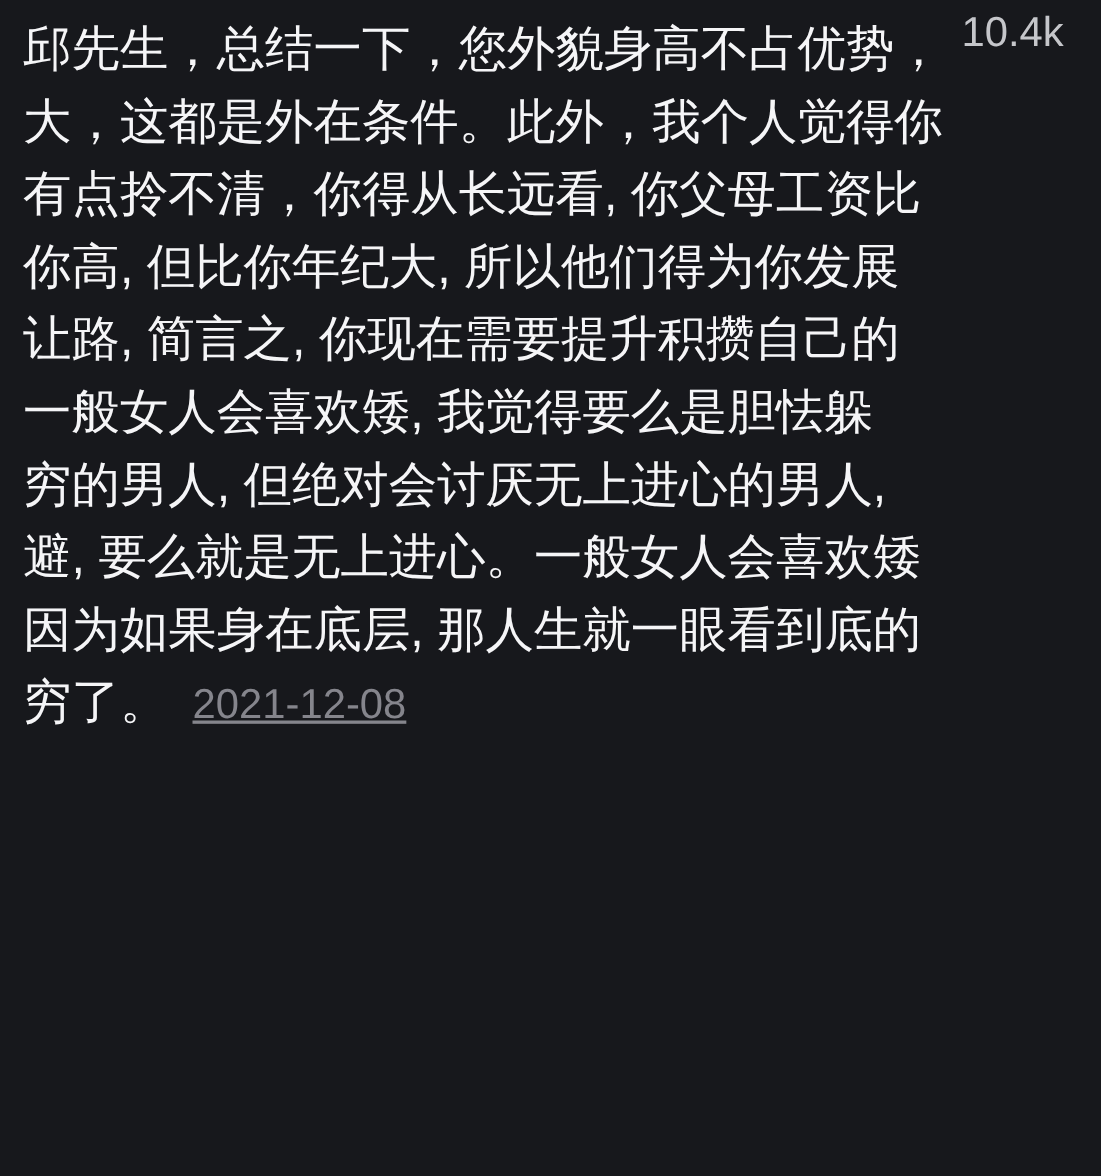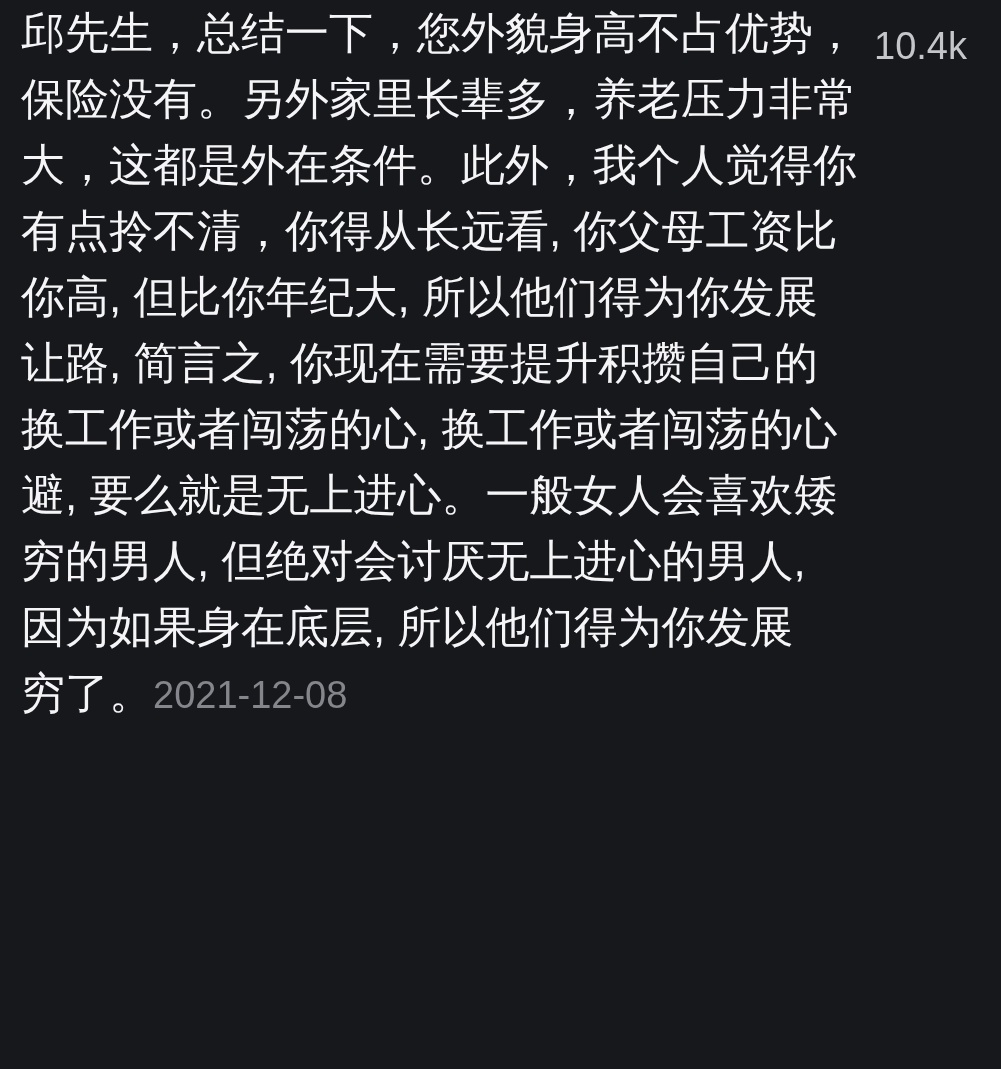--- a/index.html
+++ b/index.html
@@ -16,58 +16,59 @@
   .canvas {
     position: relative;
     width: 1001px;
     height: 1069px;
     background: var(--background);
     overflow: hidden;
   }
   .comment-text {
     position: absolute;
     left: 21px;
-    top: 0;
+    top: 12px;
     color: var(--text);
     font-size: 44px;
     line-height: 66px;
     font-weight: 400;
     white-space: nowrap;
   }
   .comment-line { white-space: nowrap; }
   .like-count {
     position: absolute;
-    top: 24px;
+    top: 8px;
     right: 34px;
     color: var(--like-count);
     font-size: 38px;
     line-height: 44px;
     font-weight: 400;
   }
   .comment-date {
     color: var(--date);
     font-size: 38px;
+    margin-left: 22px;
+    text-decoration: underline;
   }
 </style>
 </head>
 <body>
 
 <div class="canvas">
 
   <div class="like-count">10.4k</div>
 
   <div class="comment-text">
     <div class="comment-line">邱先生，总结一下，您外貌身高不占优势，</div>
-    <div class="comment-line">保险没有。另外家里长辈多，养老压力非常</div>
     <div class="comment-line">大，这都是外在条件。此外，我个人觉得你</div>
     <div class="comment-line">有点拎不清，你得从长远看, 你父母工资比</div>
     <div class="comment-line">你高, 但比你年纪大, 所以他们得为你发展</div>
     <div class="comment-line">让路, 简言之, 你现在需要提升积攒自己的</div>
-    <div class="comment-line">换工作或者闯荡的心, 换工作或者闯荡的心</div>
+    <div class="comment-line">一般女人会喜欢矮, 我觉得要么是胆怯躲</div>
+    <div class="comment-line">穷的男人, 但绝对会讨厌无上进心的男人,</div>
     <div class="comment-line">避, 要么就是无上进心。一般女人会喜欢矮</div>
-    <div class="comment-line">穷的男人, 但绝对会讨厌无上进心的男人,</div>
-    <div class="comment-line">因为如果身在底层, 所以他们得为你发展</div>
+    <div class="comment-line">因为如果身在底层, 那人生就一眼看到底的</div>
     <div class="comment-line">
       <span>穷了。</span><span class="comment-date">2021-12-08</span>
     </div>
   </div>
 
 </div>
 
 </body></html>

